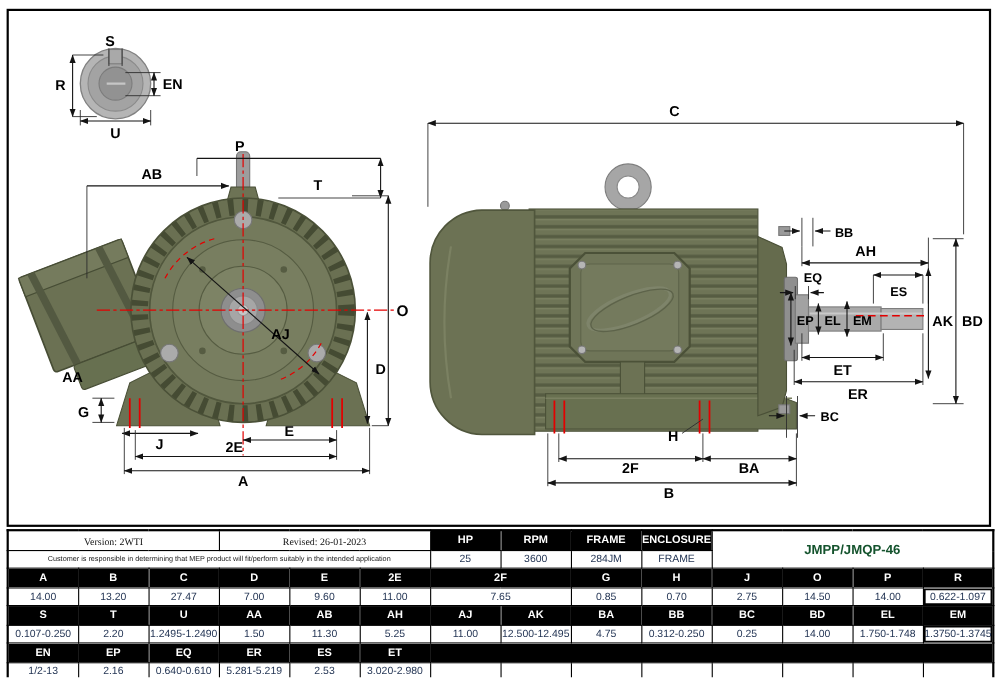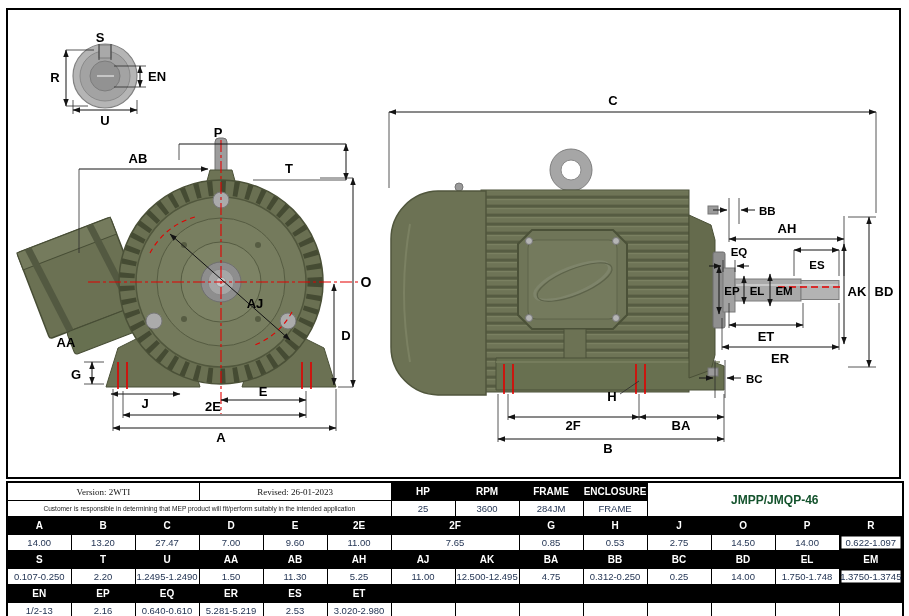--- a/index.html
+++ b/index.html
@@ -287,21 +287,21 @@
     </tr>
     <tr>
       <td class="v">14.00</td>
       <td class="v">13.20</td>
       <td class="v">27.47</td>
       <td class="v">7.00</td>
       <td class="v">9.60</td>
       <td class="v">11.00</td>
       <td class="v" colspan="2">7.65</td>
       <td class="v">0.85</td>
-      <td class="v">0.53</td>
+      <td class="v">0.70</td>
       <td class="v">2.75</td>
       <td class="v">14.50</td>
       <td class="v">14.00</td>
       <td class="v bx">0.622-1.097</td>
     </tr>
     <tr>
       <th class="bk">S</th>
       <th class="bk">T</th>
       <th class="bk">U</th>
       <th class="bk">AA</th>

